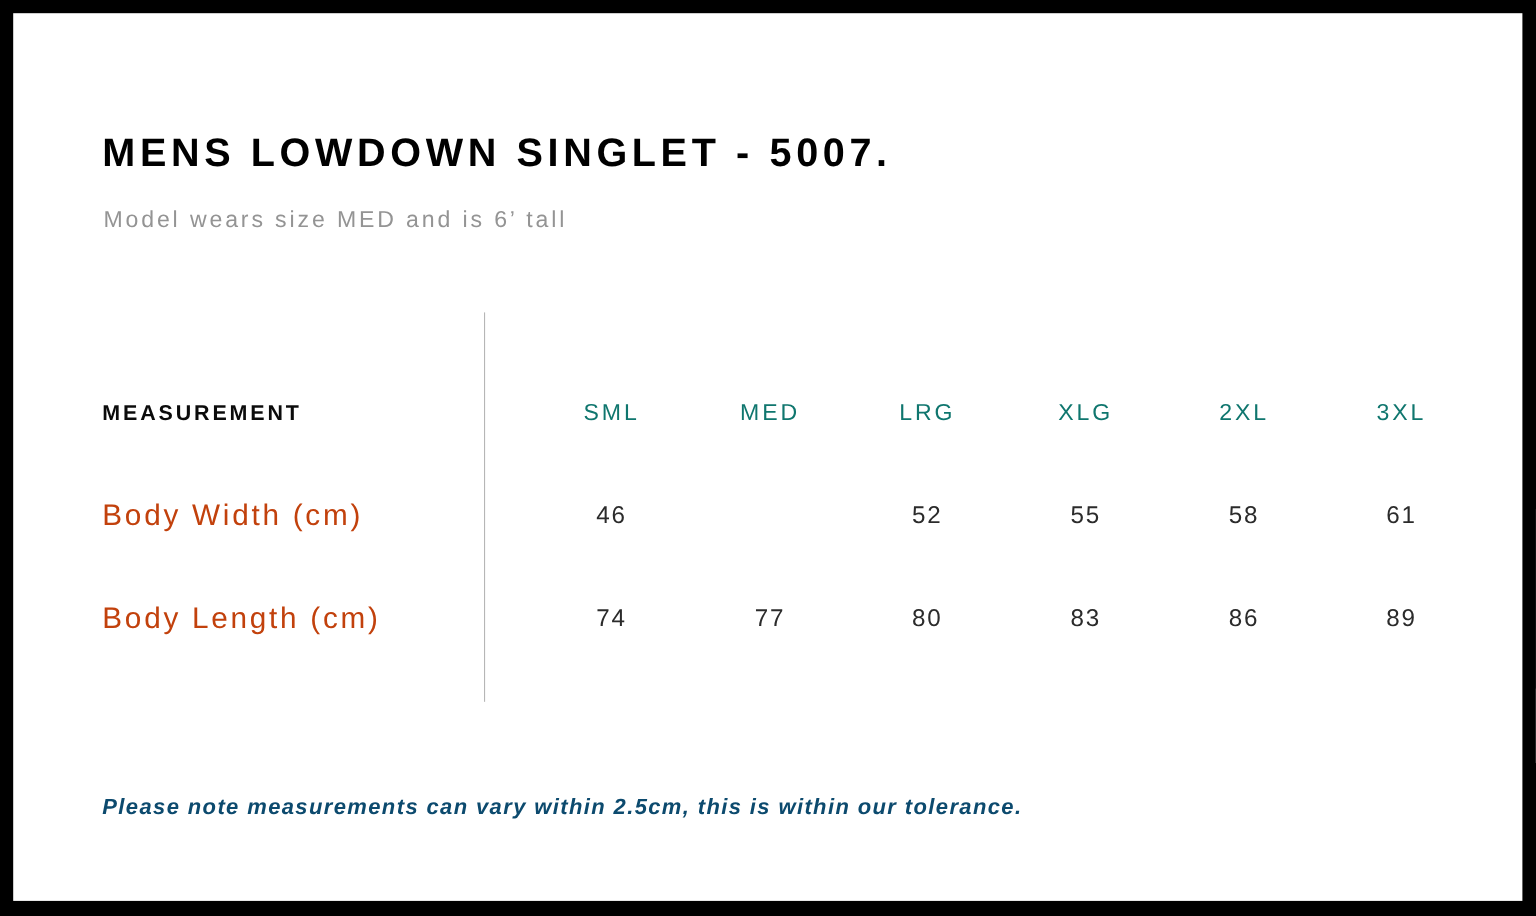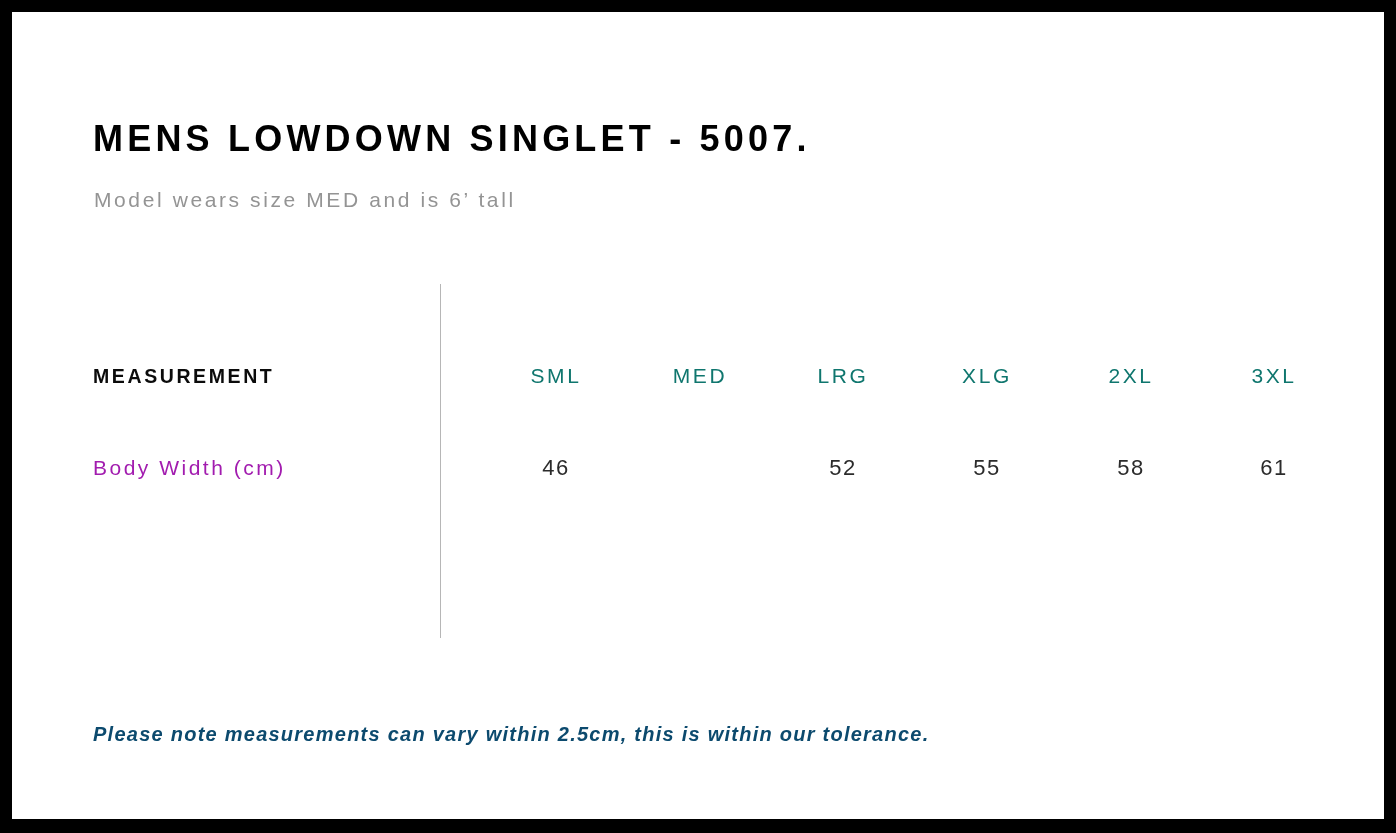--- a/index.html
+++ b/index.html
@@ -95,24 +95,24 @@
     line-height: 40px;
     white-space: nowrap;
   }
   .rowlabel.head {
     font-size: 19.5px;
     font-weight: bold;
     letter-spacing: 2.6px;
     color: #0b0b0b;
   }
   .rowlabel.body {
-    font-size: 21px;
+    font-size: 27px;
     font-weight: normal;
     letter-spacing: 2.5px;
-    color: #a21caf;
+    color: #c2410c;
   }
 
   .cell {
     position: absolute;
     top: 0;
     width: 120px;
     height: 40px;
     line-height: 40px;
     text-align: center;
     white-space: nowrap;
@@ -177,19 +177,28 @@
 
       <div class="row row-0">
         <div class="rowlabel body">Body Width (cm)</div>
         <div class="cell body c0">46</div>
         <div class="cell body c2">52</div>
         <div class="cell body c3">55</div>
         <div class="cell body c4">58</div>
         <div class="cell body c5">61</div>
       </div>
 
+      <div class="row row-1">
+        <div class="rowlabel body">Body Length (cm)</div>
+        <div class="cell body c0">74</div>
+        <div class="cell body c1">77</div>
+        <div class="cell body c2">80</div>
+        <div class="cell body c3">83</div>
+        <div class="cell body c4">86</div>
+        <div class="cell body c5">89</div>
+      </div>
 
     </div>
 
     <div class="footnote">Please note measurements can vary within 2.5cm, this is within our tolerance.</div>
 
   </div>
 </div>
 
 </body></html>

